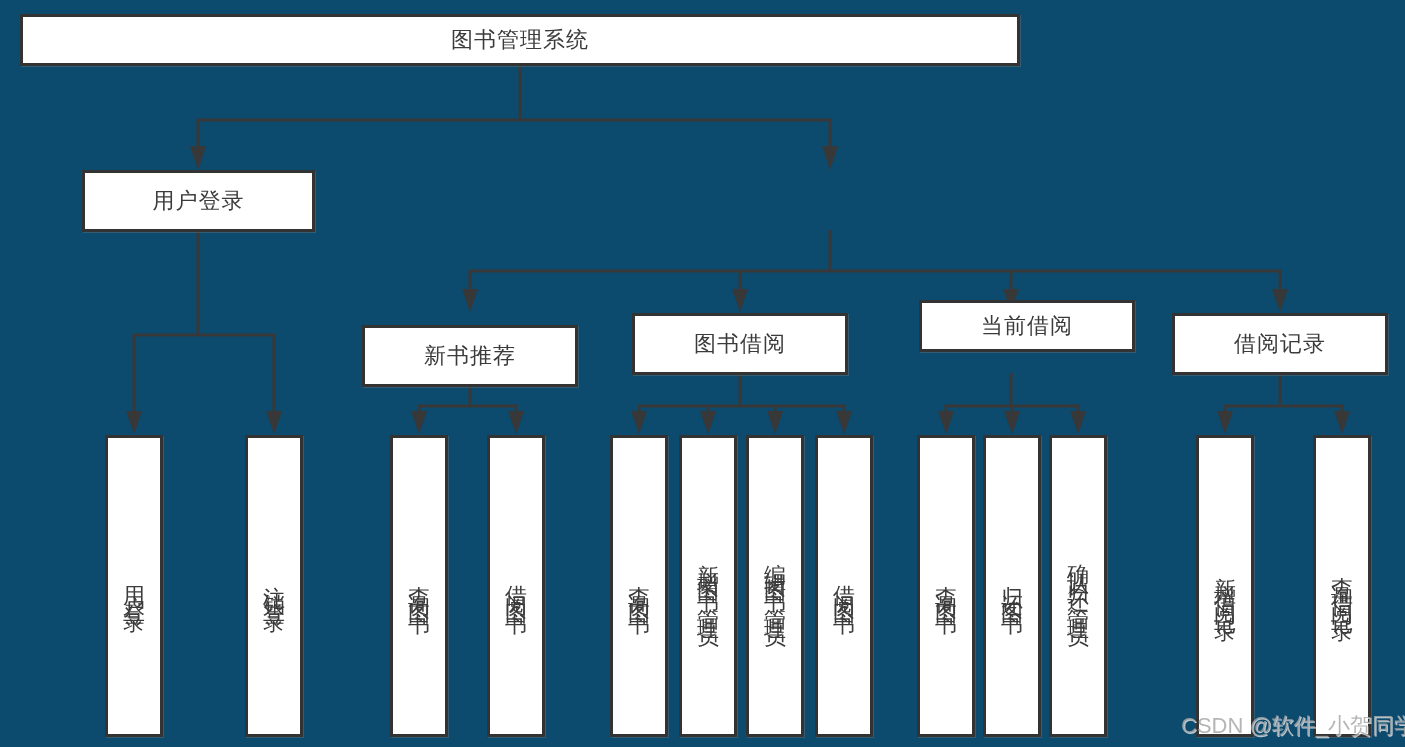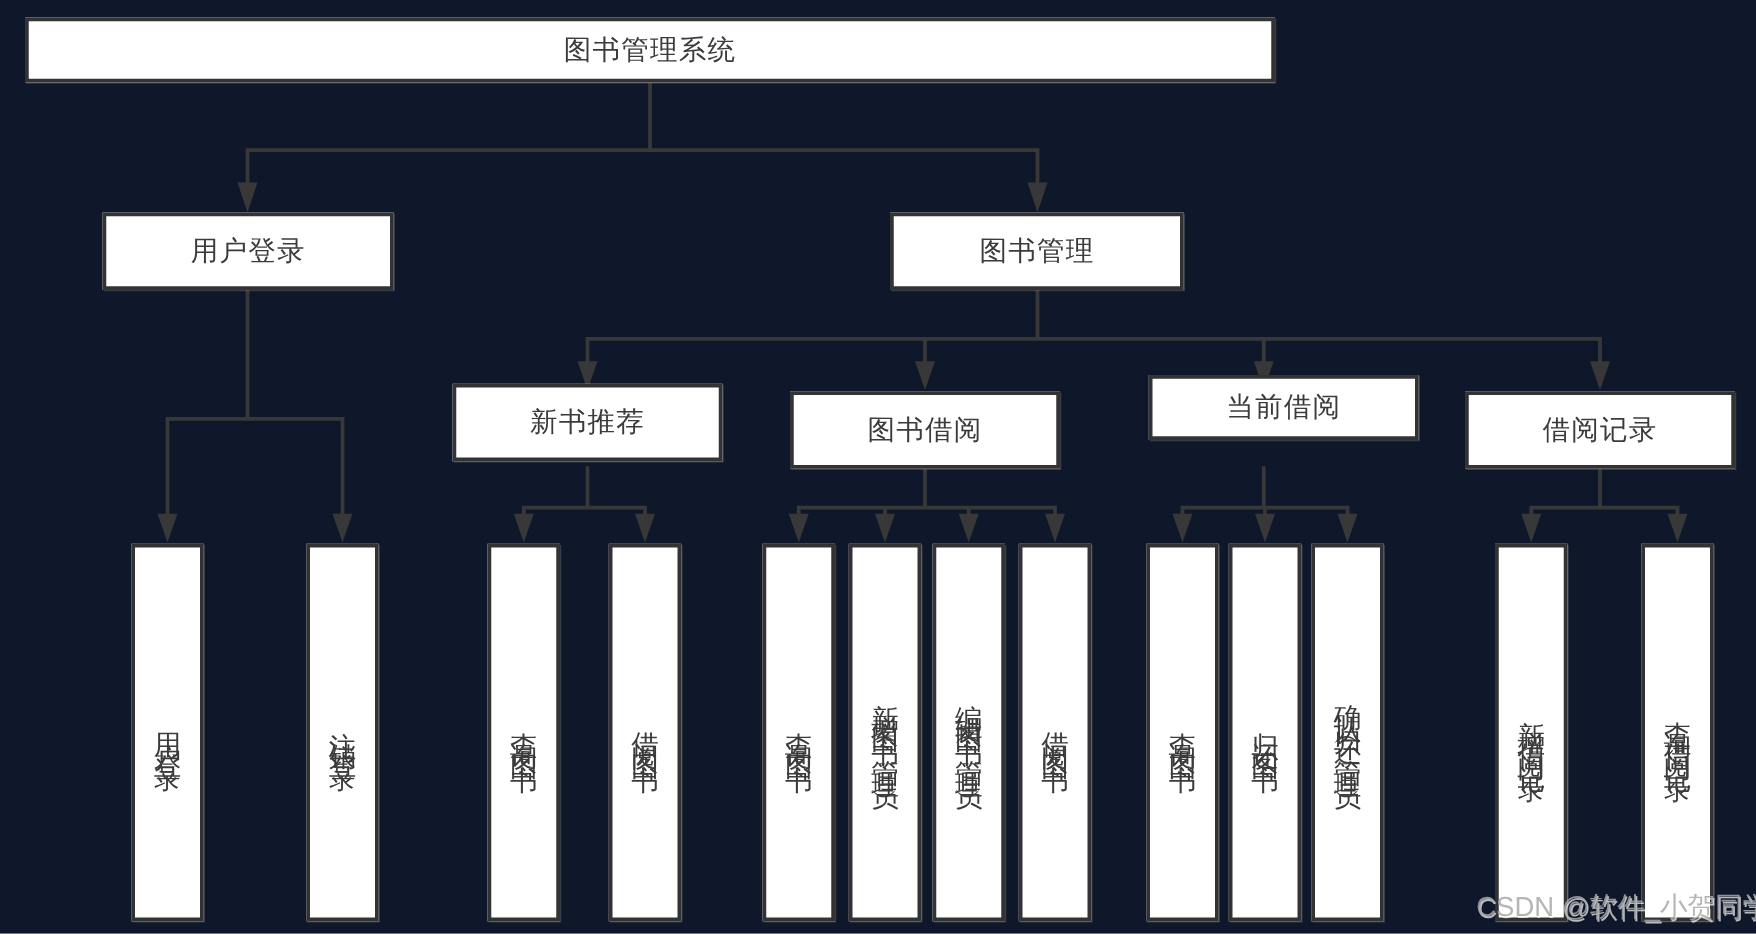--- a/index.html
+++ b/index.html
@@ -4,21 +4,21 @@
 <style>
   html, body {
     margin: 0;
     padding: 0;
     background: #ffffff;
   }
   .stage {
     position: relative;
     width: 1405px;
     height: 747px;
-    background: #0f172a;
+    background: #0c4a6e;
     overflow: hidden;
     font-family: "Liberation Sans", "DejaVu Sans", sans-serif;
     color: #3b3b3b;
   }
   .wires {
     position: absolute;
     left: 0;
     top: 0;
     z-index: 1;
   }
@@ -97,25 +97,22 @@
     </g>
   </svg>
 
   <div class="box" style="left:20px; top:14px; width:1000px; height:52px;">
     <span class="lbl">图书管理系统</span>
   </div>
 
   <div class="box" style="left:82px; top:170px; width:233px; height:62px;">
     <span class="lbl">用户登录</span>
   </div>
-  <div class="box" style="left:712px; top:170px; width:235px; height:62px;">
-    <span class="lbl">图书管理</span>
-  </div>
 
-  <div class="box" style="left:362px; top:307px; width:216px; height:62px;">
+  <div class="box" style="left:362px; top:325px; width:216px; height:62px;">
     <span class="lbl">新书推荐</span>
   </div>
   <div class="box" style="left:632px; top:313px; width:216px; height:62px;font-family:Liberation Serif, serif;">
     <span class="lbl">图书借阅</span>
   </div>
   <div class="box" style="left:903px; top:300px; width:216px; height:52px;margin-left:16px;">
     <span class="lbl">当前借阅</span>
   </div>
   <div class="box" style="left:1172px; top:313px; width:216px; height:62px;">
     <span class="lbl">借阅记录</span>

